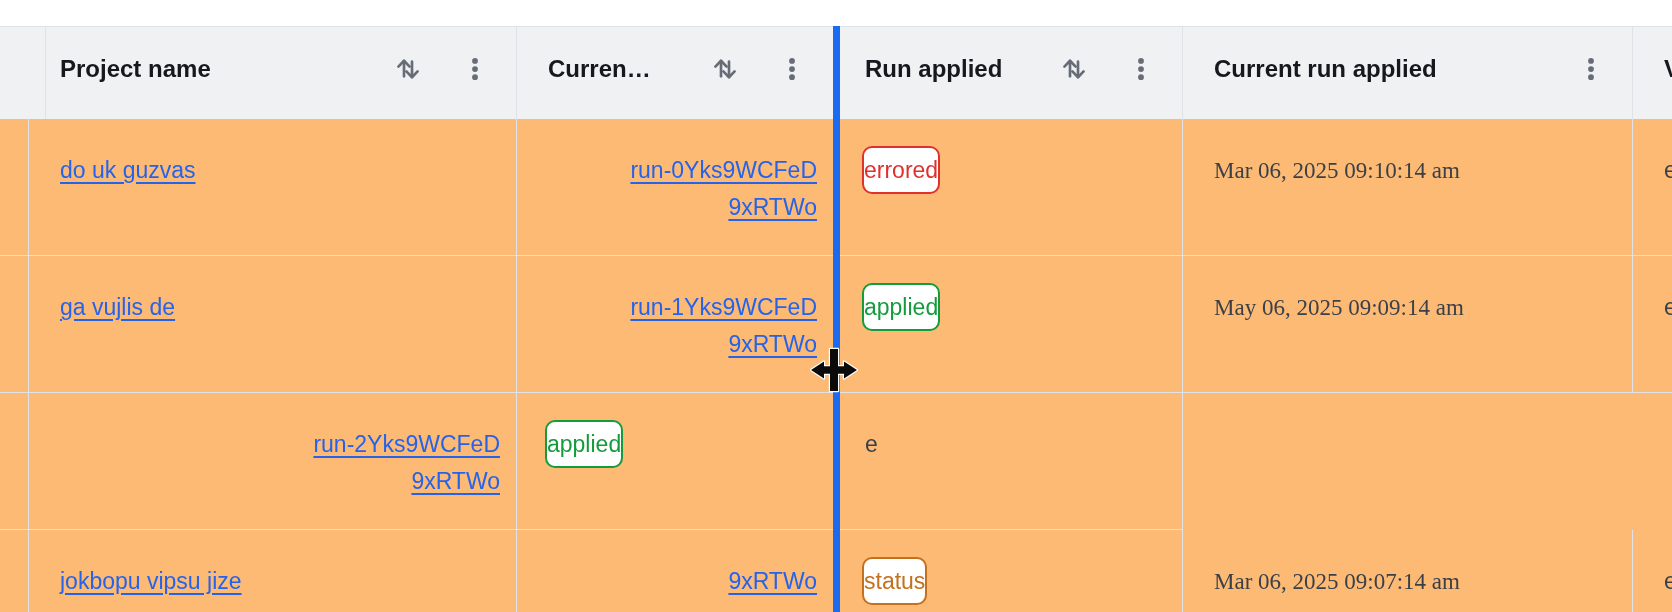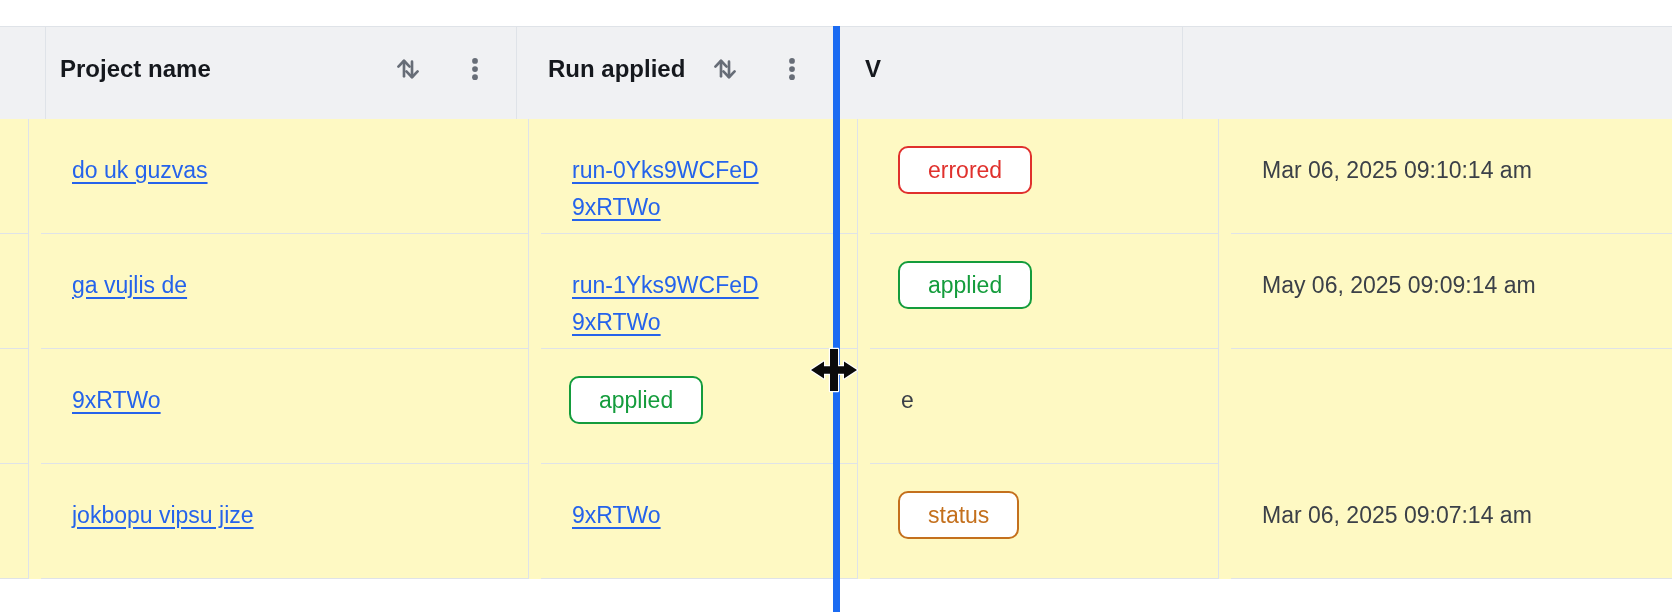--- a/index.html
+++ b/index.html
@@ -7,38 +7,38 @@
     position:relative;
     width:1672px;height:612px;
     overflow:hidden;
     background:#fff;
     font-family:"Liberation Sans","DejaVu Sans",sans-serif;
     color:var(--text,#3b4048);
   }
   .table{position:absolute;top:26px;left:0;width:1672px;}
   .tr{display:grid;grid-template-columns:29px 488px 317px 349px 450px minmax(0,1fr);}
   .tr-head{height:92px;background:var(--header-bg,#f0f1f3);border-top:1px solid var(--border,#dfe3e8);}
-  .tr-body{height:115px;background:#fef9c3;gap:12px;}
+  .tr-body{height:137px;background:#fdba74;}
   .th,.td{box-sizing:border-box;border-right:1px solid var(--border,#dfe3e8);min-width:0;overflow:hidden;}
   .tr-body .td{border-bottom:1px solid var(--border,#dfe3e8);}
   .th{display:flex;align-items:center;padding:0 14px 8px 31px;}
   .th-label{font-size:24px;font-weight:700;color:var(--header-text,#15181d);white-space:nowrap;}
   .th-icons{margin-left:auto;display:flex;align-items:center;gap:36px;padding-right:12px;}
   .icon{display:block;color:var(--icon,#676d77);}
   .td{padding:33px 16px 0 31px;font-size:23px;line-height:37px;}
   .td-stub{padding:0;}
   .td-badge{padding-top:27px;padding-left:28px;}
   a.link{color:var(--link,#2563eb);text-decoration:underline;text-underline-offset:4px;cursor:pointer;}
-  .run-link span{display:block;}
-  .ts{color:var(--text,#3b4048);white-space:nowrap;}
+  .run-link span{display:block;text-align:right;}
+  .ts{color:var(--text,#3b4048);white-space:nowrap;font-family:Liberation Serif, serif;}
   .next-cell{color:var(--text,#3b4048);white-space:nowrap;}
   .badge{
     display:inline-block;
     font-size:23px;line-height:30px;
-    padding:7px 28px;
+    padding:7px 0;
     border:2px solid currentColor;
     border-radius:10px;
     background:#fff;
     white-space:nowrap;
   }
   .resize-line{
     position:absolute;left:833px;top:26px;width:7px;height:586px;
     background:var(--resize-line,#1b6bf2);z-index:5;
   }
   .resize-cursor{position:absolute;left:810px;top:347px;z-index:6;}
@@ -63,38 +63,64 @@
               <path d="M10.8 13.8 15 18.2l4.2-4.4"></path>
             </svg>
           <svg class="icon" width="30" height="30" viewBox="0 0 24 24" fill="currentColor">
               <circle cx="12" cy="5.5" r="2.3"></circle>
               <circle cx="12" cy="12" r="2.3"></circle>
               <circle cx="12" cy="18.5" r="2.3"></circle>
             </svg>
         </span>
       </div>
 
+      <div class="th">
+        <span class="th-label">Curren…</span>
+        <span class="th-icons">
+          <svg class="icon" width="32" height="32" viewBox="0 0 24 24" fill="none" stroke="currentColor" stroke-width="2" stroke-linecap="round" stroke-linejoin="round">
+              <path d="M9 17.5V6"></path>
+              <path d="M4.8 10.2 9 5.8l4.2 4.4"></path>
+              <path d="M15 6.5V18"></path>
+              <path d="M10.8 13.8 15 18.2l4.2-4.4"></path>
+            </svg>
+          <svg class="icon" width="30" height="30" viewBox="0 0 24 24" fill="currentColor">
+              <circle cx="12" cy="5.5" r="2.3"></circle>
+              <circle cx="12" cy="12" r="2.3"></circle>
+              <circle cx="12" cy="18.5" r="2.3"></circle>
+            </svg>
+        </span>
+      </div>
 
       <div class="th">
         <span class="th-label">Run applied</span>
         <span class="th-icons">
           <svg class="icon" width="32" height="32" viewBox="0 0 24 24" fill="none" stroke="currentColor" stroke-width="2" stroke-linecap="round" stroke-linejoin="round">
               <path d="M9 17.5V6"></path>
               <path d="M4.8 10.2 9 5.8l4.2 4.4"></path>
               <path d="M15 6.5V18"></path>
               <path d="M10.8 13.8 15 18.2l4.2-4.4"></path>
             </svg>
           <svg class="icon" width="30" height="30" viewBox="0 0 24 24" fill="currentColor">
               <circle cx="12" cy="5.5" r="2.3"></circle>
               <circle cx="12" cy="12" r="2.3"></circle>
               <circle cx="12" cy="18.5" r="2.3"></circle>
             </svg>
         </span>
       </div>
 
+      <div class="th">
+        <span class="th-label">Current run applied</span>
+        <span class="th-icons">
+          <svg class="icon" width="30" height="30" viewBox="0 0 24 24" fill="currentColor">
+              <circle cx="12" cy="5.5" r="2.3"></circle>
+              <circle cx="12" cy="12" r="2.3"></circle>
+              <circle cx="12" cy="18.5" r="2.3"></circle>
+            </svg>
+        </span>
+      </div>
 
       <div class="th">
         <span class="th-label">V</span>
       </div>
     </div>
 
     <div class="tr tr-body">
       <div class="td td-stub"></div>
       <div class="td">
         <a class="link">do uk guzvas</a>
@@ -120,21 +146,21 @@
       <div class="td td-badge">
         <span class="badge" style="color: rgb(20, 156, 60); border-color: rgb(20, 156, 60);">applied</span>
       </div>
       <div class="td ts">May 06, 2025 09:09:14 am</div>
       <div class="td next-cell">e</div>
     </div>
 
     <div class="tr tr-body">
       <div class="td td-stub"></div>
       <div class="td">
-        <a class="link run-link"><span>9xRTWo</span></a>
+        <a class="link run-link"><span>run-2Yks9WCFeD</span><span>9xRTWo</span></a>
       </div>
       <div class="td td-badge">
         <span class="badge" style="color: rgb(20, 156, 60); border-color: rgb(20, 156, 60);">applied</span>
       </div>
       <div class="td next-cell">e</div>
     </div>
 
     <div class="tr tr-body">
       <div class="td td-stub"></div>
       <div class="td">

